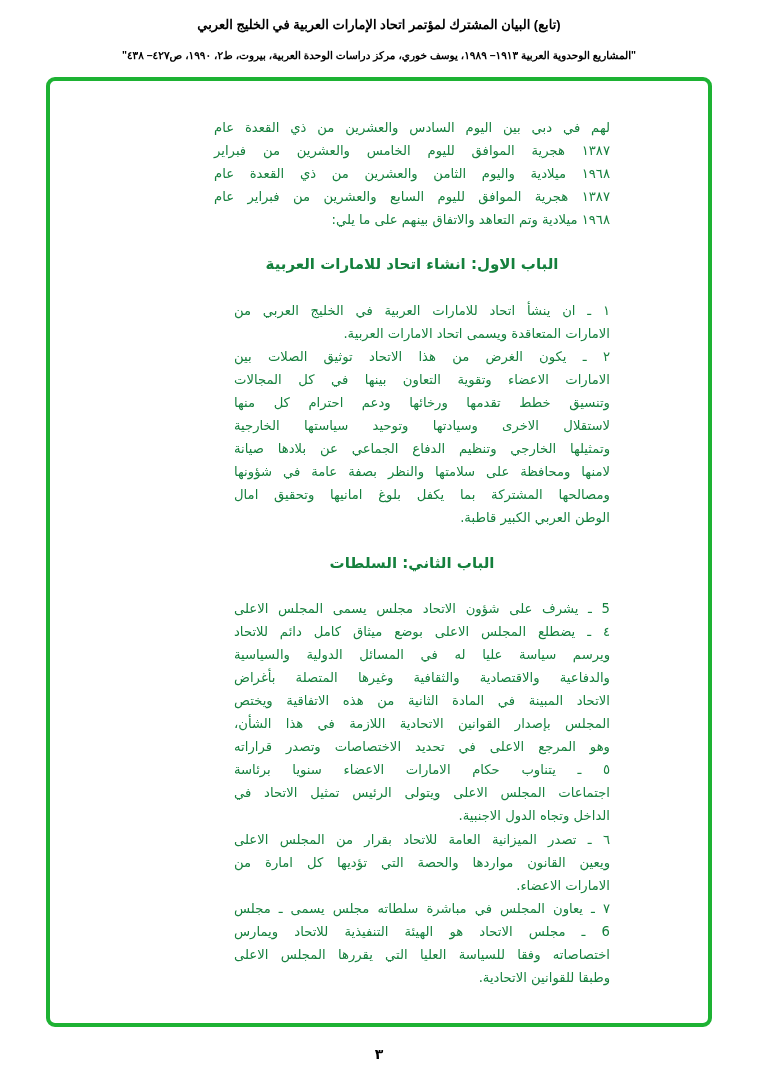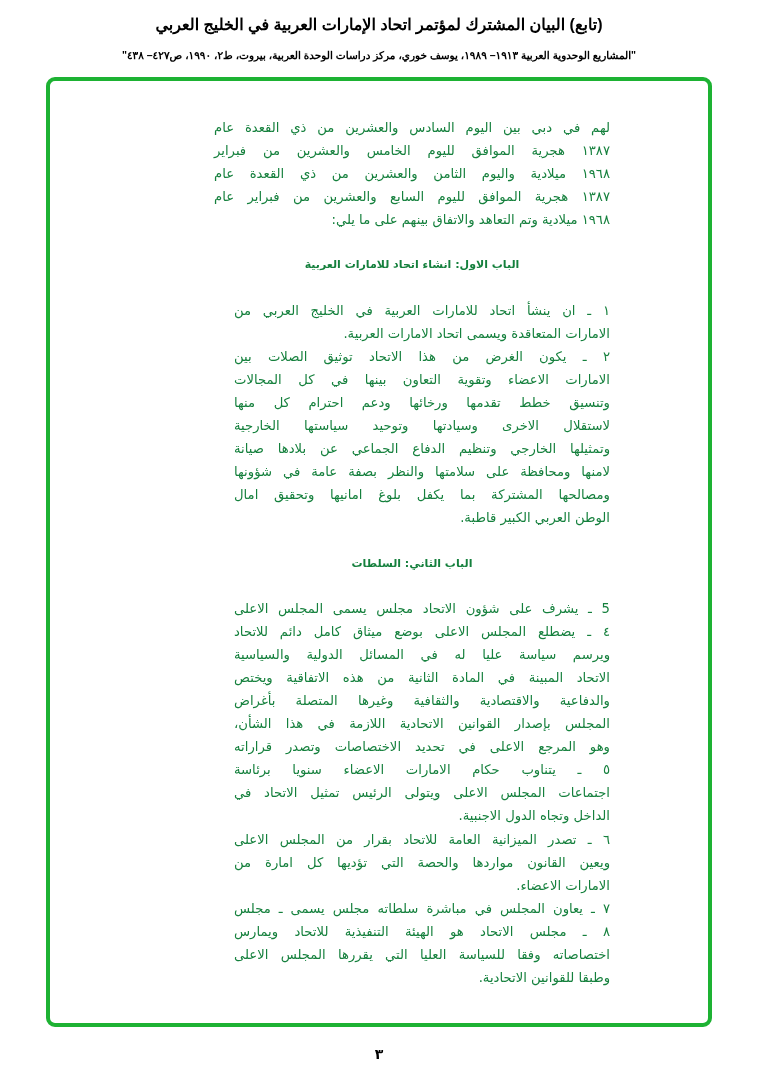--- a/index.html
+++ b/index.html
@@ -19,21 +19,21 @@
       position: absolute;
       left: 0;
       top: 14px;
       width: 758px;
       text-align: center;
       direction: rtl;
     }
     .header-title {
       font-family: "Liberation Sans", sans-serif;
       font-weight: bold;
-      font-size: 16px;
+      font-size: 13px;
       line-height: 22px;
       color: #000;
     }
     .header-source {
       font-family: "Liberation Sans", sans-serif;
       font-weight: bold;
       font-size: 10.5px;
       line-height: 16px;
       margin-top: 11px;
       color: #000;
@@ -67,21 +67,21 @@
       text-align-last: justify;
     }
     .line.last {
       text-align-last: right;
     }
     .chapter-heading {
       display: block;
       text-align: center;
       text-align-last: center;
       font-weight: bold;
-      font-size: 11px;
+      font-size: 15px;
       margin: 22px 0 22px 0;
       white-space: nowrap;
     }
     .article { display: block; margin-left: 20px; }
     .page-number {
       position: absolute;
       left: 0;
       top: 1046px;
       width: 758px;
       text-align: center;
@@ -129,39 +129,39 @@
   </div>
 
   <div>
     <span class="chapter-heading">الباب الثاني: السلطات</span>
     <div class="article">
       <span class="line">5 ـ يشرف على شؤون الاتحاد مجلس يسمى المجلس الاعلى</span>
     </div>
     <div class="article">
       <span class="line">٤ ـ يضطلع المجلس الاعلى بوضع ميثاق كامل دائم للاتحاد</span>
       <span class="line">ويرسم سياسة عليا له في المسائل الدولية والسياسية</span>
+      <span class="line">والدفاعية والاقتصادية والثقافية وغيرها المتصلة بأغراض</span>
       <span class="line">الاتحاد المبينة في المادة الثانية من هذه الاتفاقية ويختص</span>
-      <span class="line">والدفاعية والاقتصادية والثقافية وغيرها المتصلة بأغراض</span>
       <span class="line">المجلس بإصدار القوانين الاتحادية اللازمة في هذا الشأن،</span>
       <span class="line">وهو المرجع الاعلى في تحديد الاختصاصات وتصدر قراراته</span>
     </div>
     <div class="article">
       <span class="line">٥ ـ يتناوب حكام الامارات الاعضاء سنويا برئاسة</span>
       <span class="line">اجتماعات المجلس الاعلى ويتولى الرئيس تمثيل الاتحاد في</span>
       <span class="line last">الداخل وتجاه الدول الاجنبية.</span>
     </div>
     <div class="article">
       <span class="line">٦ ـ تصدر الميزانية العامة للاتحاد بقرار من المجلس الاعلى</span>
       <span class="line">ويعين القانون مواردها والحصة التي تؤديها كل امارة من</span>
       <span class="line last">الامارات الاعضاء.</span>
     </div>
     <div class="article">
       <span class="line">٧ ـ يعاون المجلس في مباشرة سلطاته مجلس يسمى ـ مجلس</span>
     </div>
     <div class="article">
-      <span class="line">٨ ـ مجلس الاتحاد هو الهيئة التنفيذية للاتحاد ويمارس</span>
+      <span class="line">6 ـ مجلس الاتحاد هو الهيئة التنفيذية للاتحاد ويمارس</span>
       <span class="line">اختصاصاته وفقا للسياسة العليا التي يقررها المجلس الاعلى</span>
       <span class="line last">وطبقا للقوانين الاتحادية.</span>
     </div>
   </div>
 </div>
 
 <div class="page-number">٣</div>
 
 </body></html>

